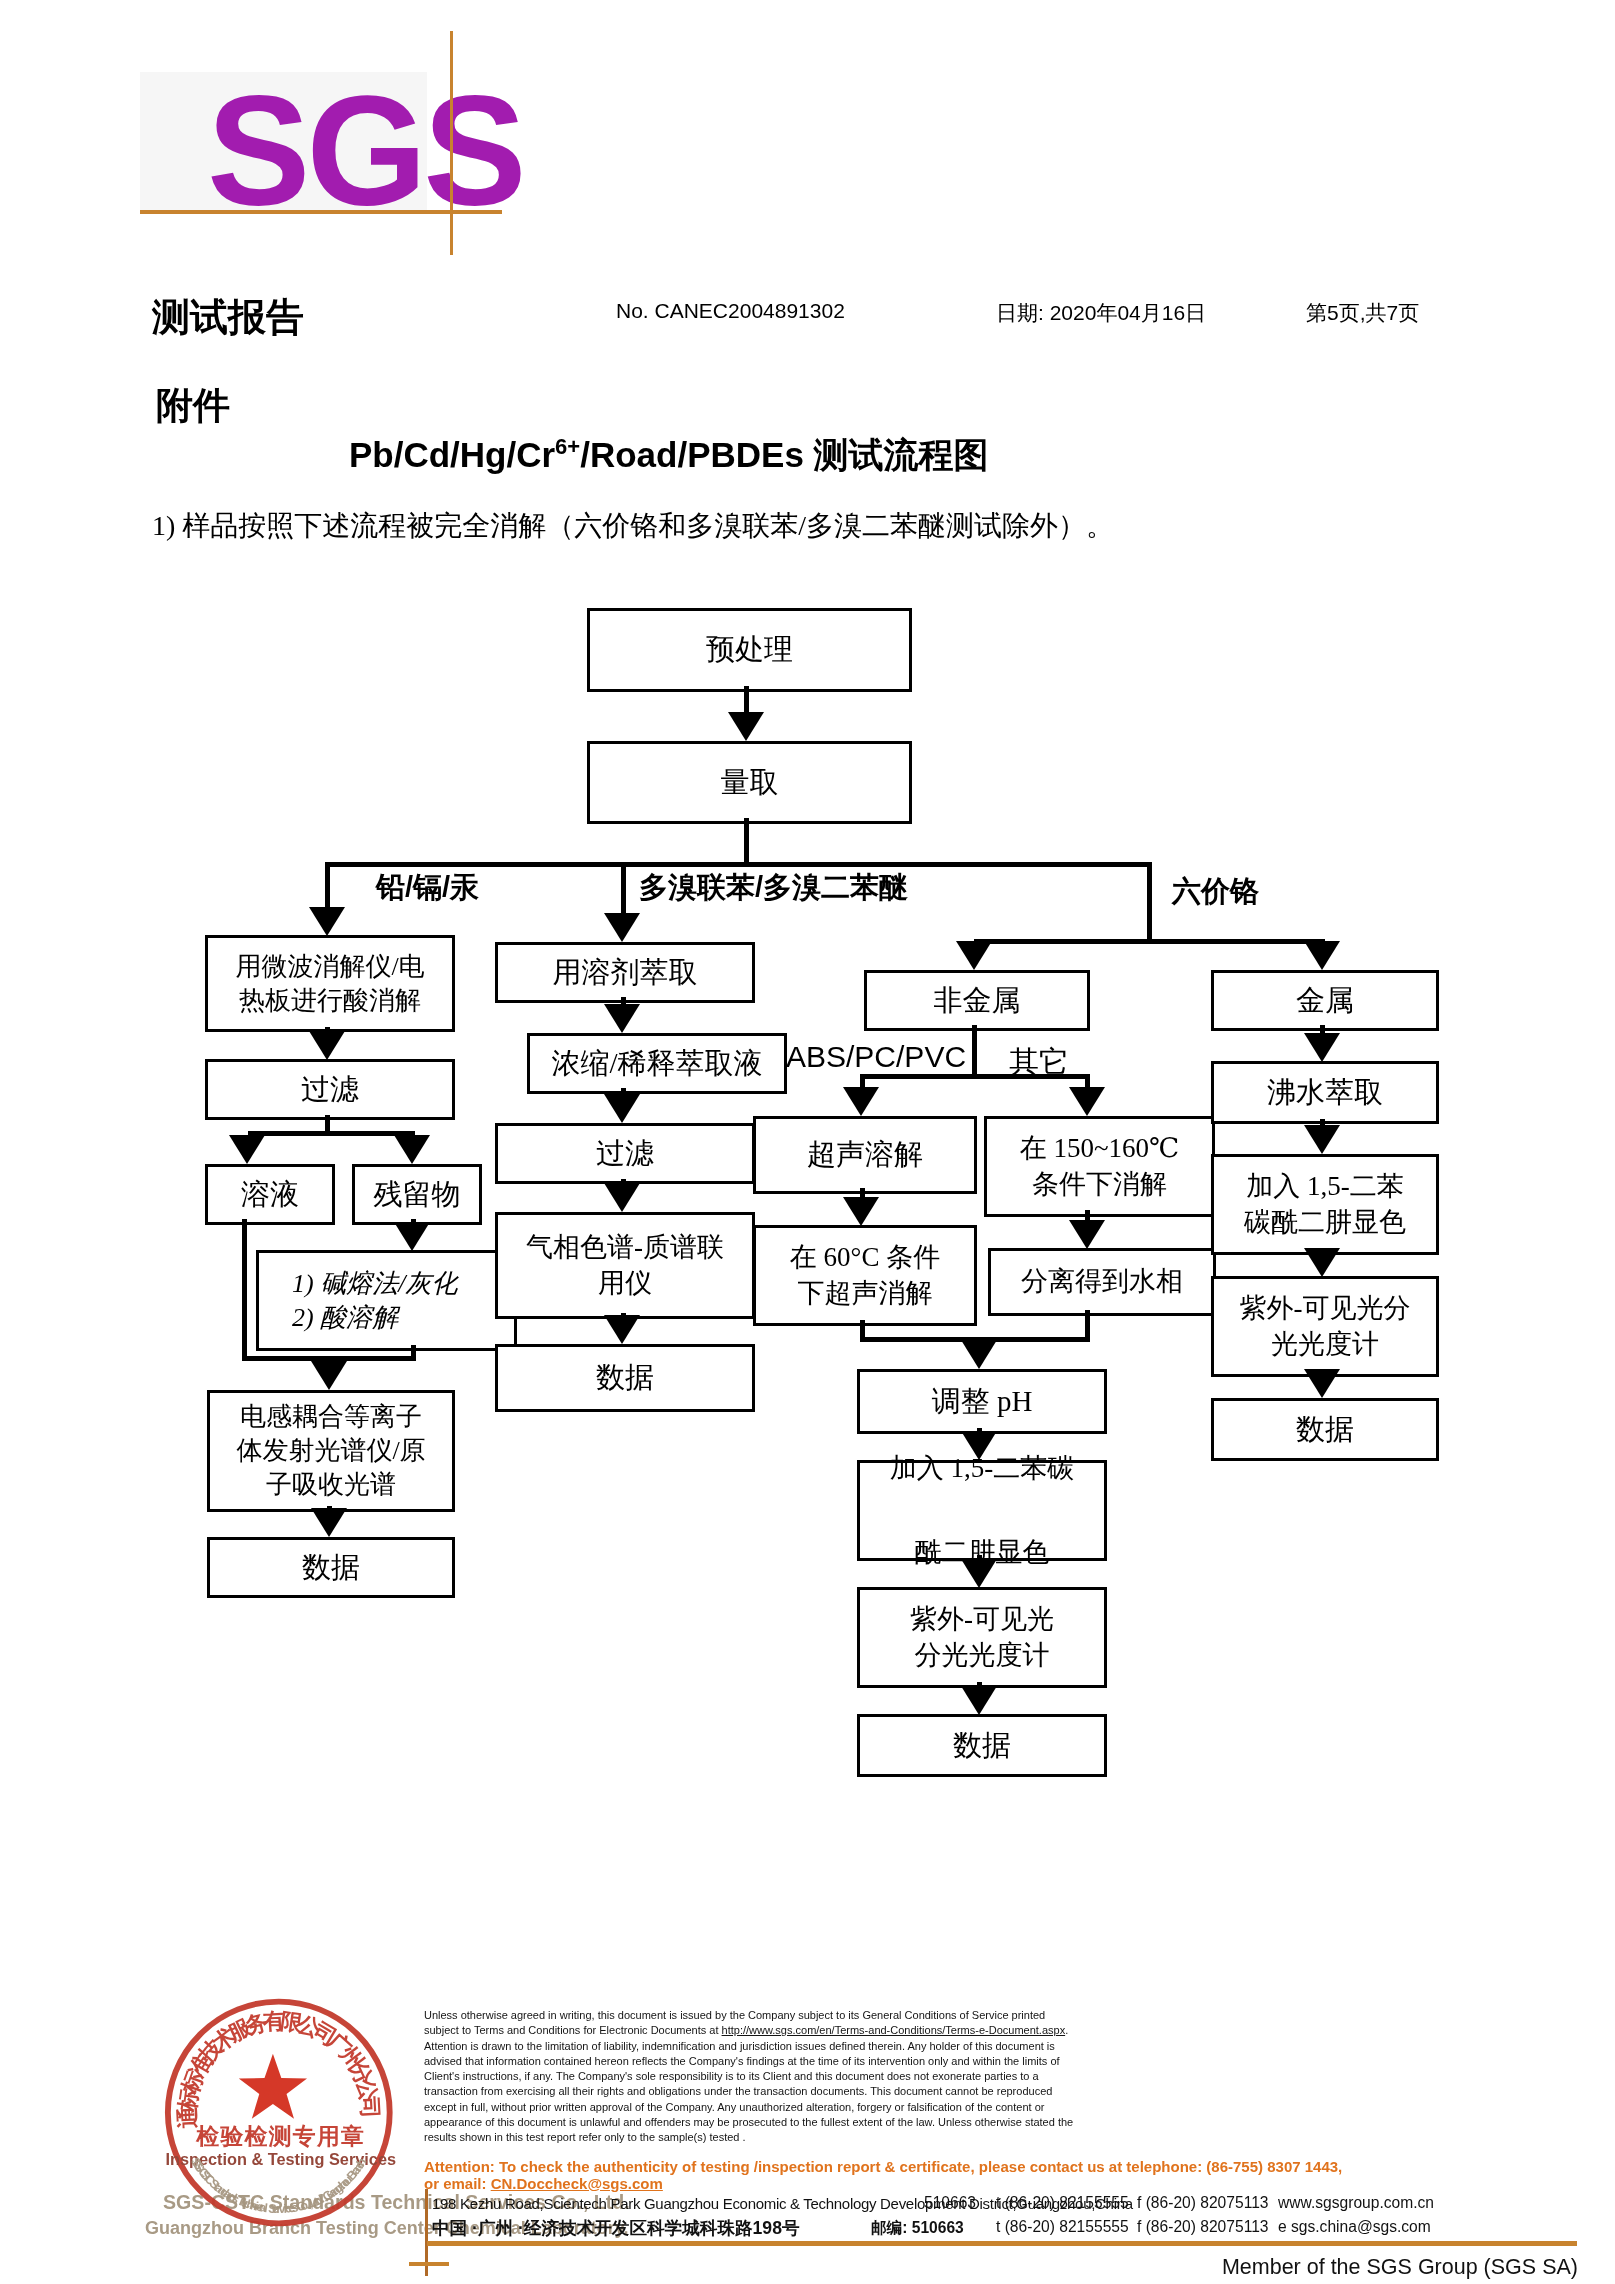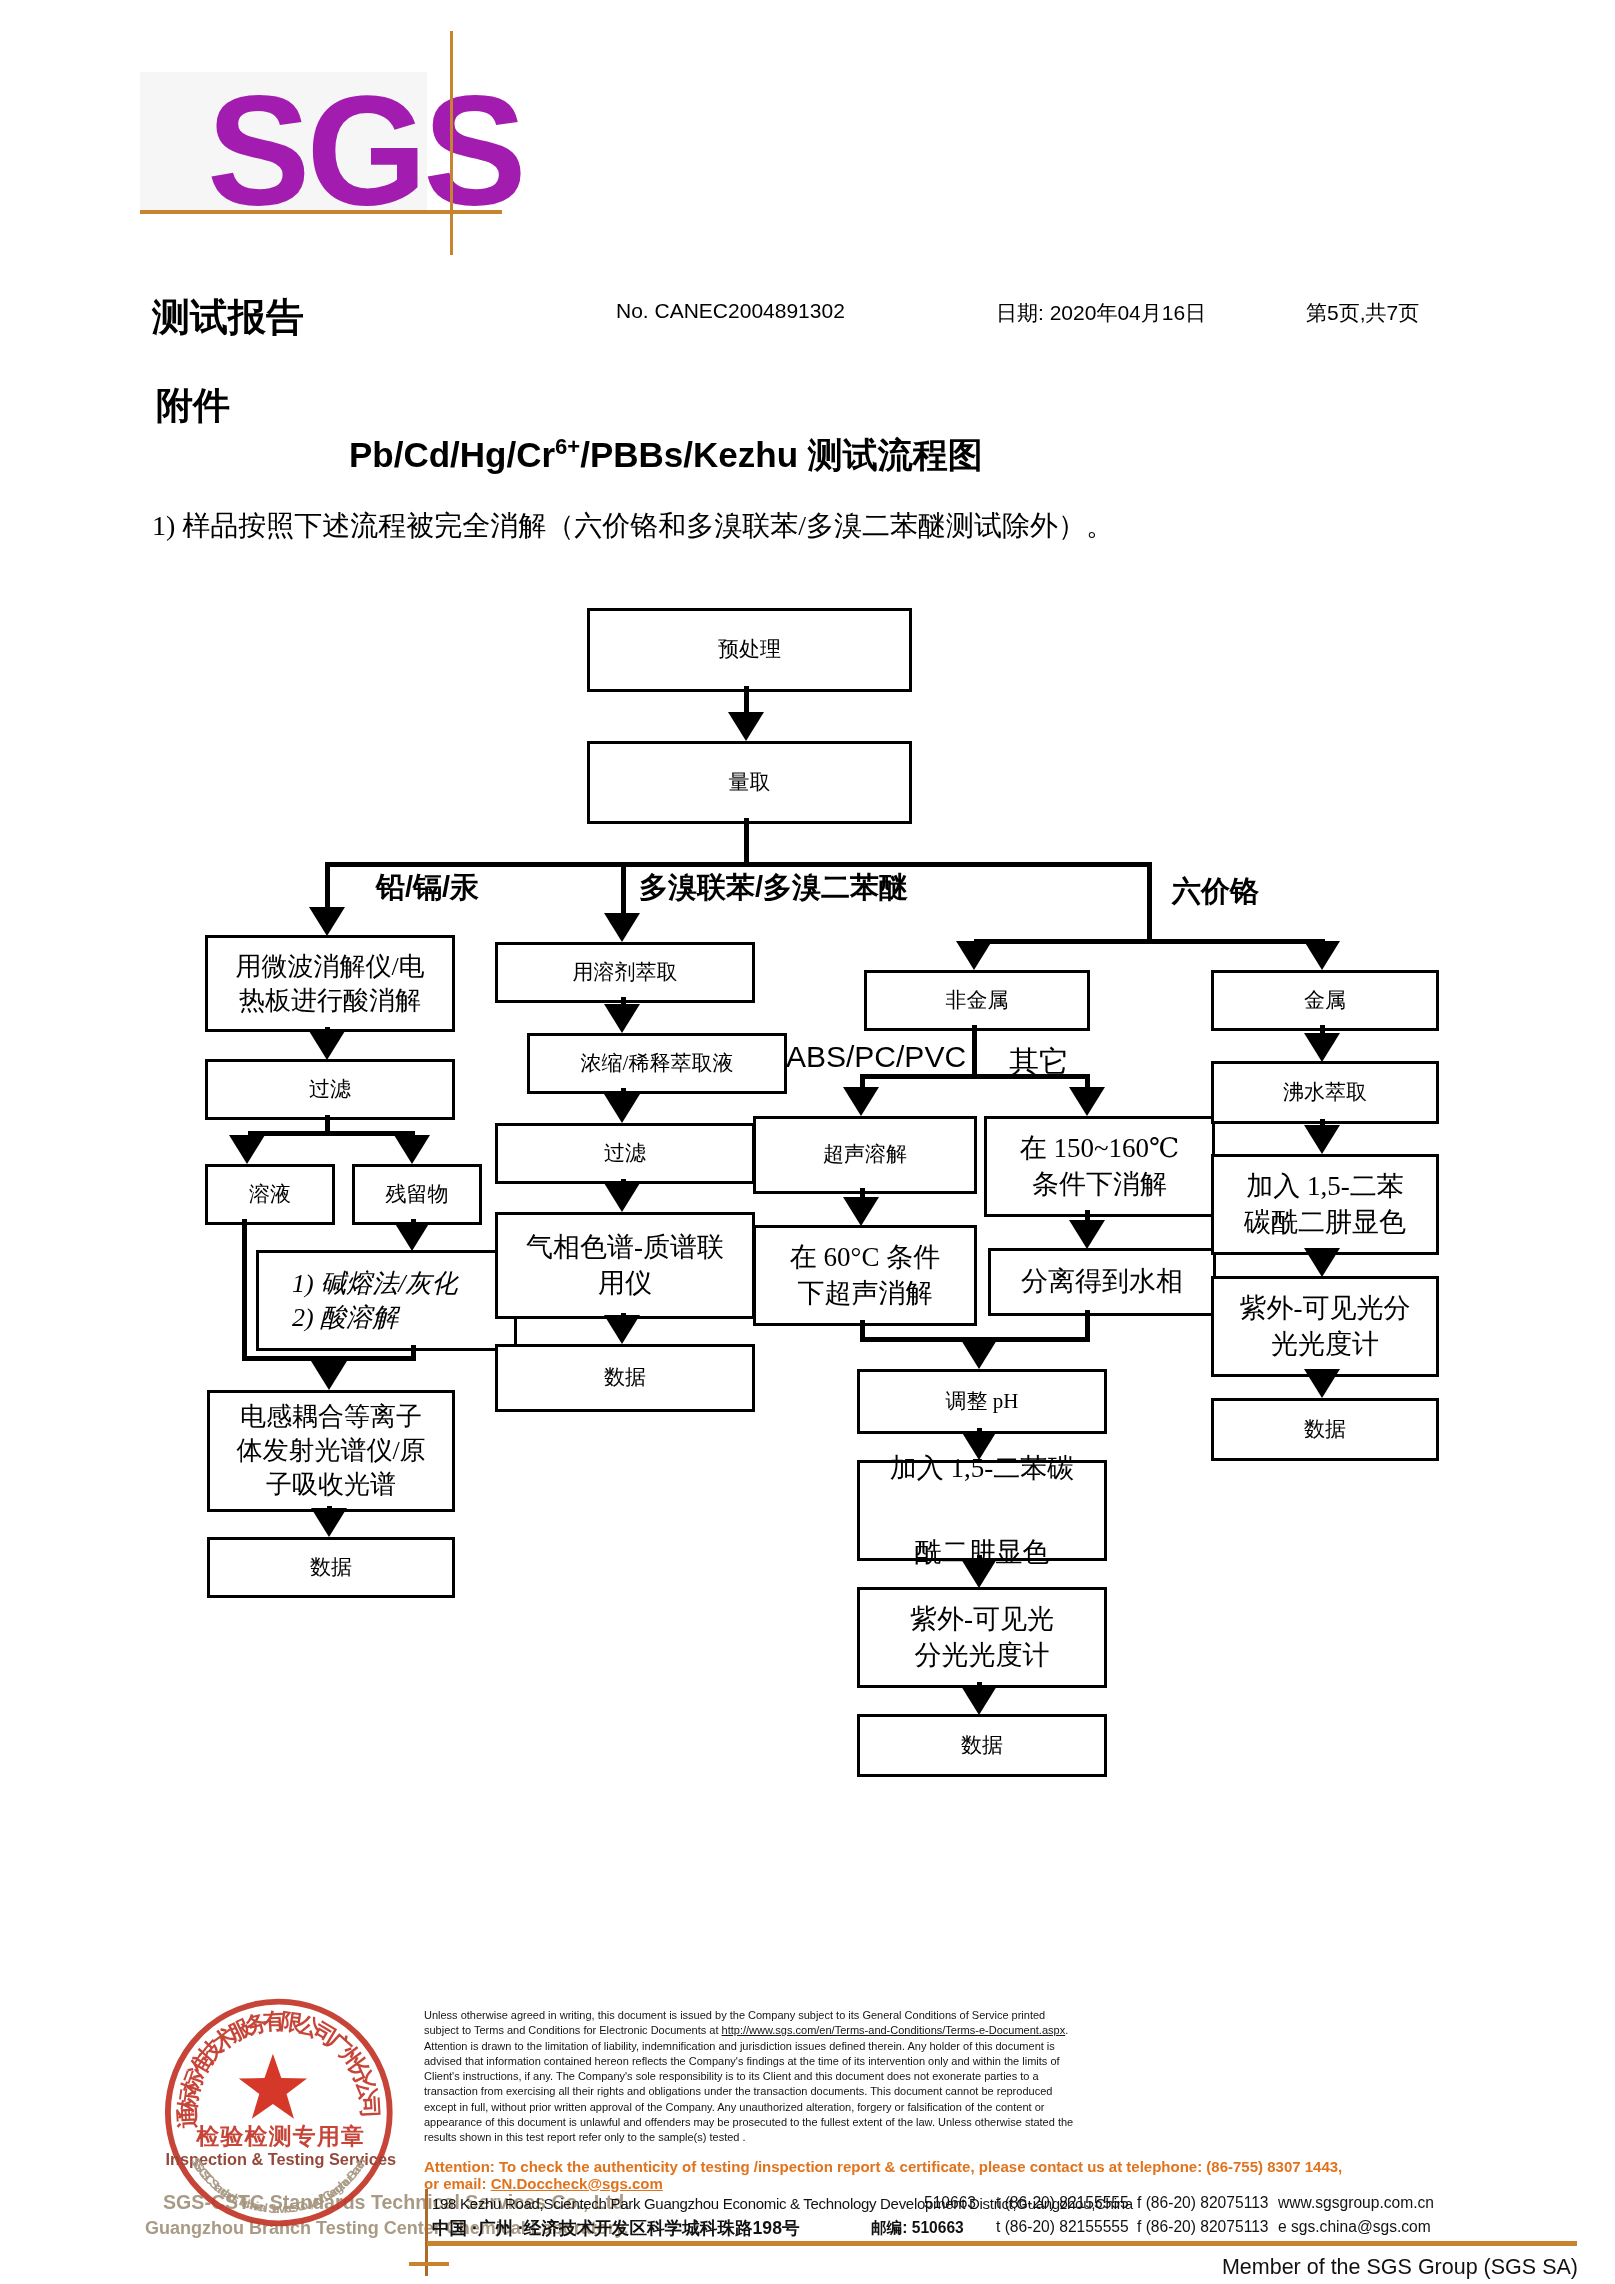--- a/index.html
+++ b/index.html
@@ -14,21 +14,21 @@
   .vline-orange{background:#c8832e;}
   .report-title{font-size:38px;font-weight:bold;}
   .hdr-txt{font-size:21px;}
   .attach{font-size:37px;font-weight:bold;}
   .flow-title{font-size:35px;font-weight:bold;}
   .flow-title sup{font-size:22px;}
   .note{font-size:28px;font-family:"Liberation Serif","DejaVu Serif",serif;}
   
   .fbox{position:absolute;border:3.3px solid #000;background:#fff;display:flex;flex-direction:column;
         align-items:center;justify-content:center;text-align:center;
-        font-family:"Liberation Serif","DejaVu Serif",serif;font-size:21px;line-height:1.3;}
+        font-family:"Liberation Serif","DejaVu Serif",serif;font-size:29px;line-height:1.3;}
   .fbox.small{font-size:27px;}
   .fbox.left{align-items:flex-start;padding-left:33px;text-align:left;}
   .blabel{position:absolute;font-weight:bold;font-size:29px;font-family:"Liberation Sans","DejaVu Sans",sans-serif;}
   .blabel.thin{font-weight:normal;font-size:30px;}
   .vl{position:absolute;width:4.6px;background:#000;}
   .hl{position:absolute;height:4.6px;background:#000;}
   .ah{position:absolute;width:0;height:0;border-left:18px solid transparent;
       border-right:18px solid transparent;border-top:29px solid #000;}
   
   .disc{font-size:11px;line-height:15.3px;color:#141414;text-align:justify;}
@@ -52,21 +52,21 @@
   <div class="abs hline-orange" style="left:140px;top:210px;width:362px;height:3.9px;"></div>
   <div class="abs vline-orange" style="left:450px;top:31px;width:3.3px;height:224px;"></div>
 
   <div class="abs report-title" style="left:152px;top:292px;">测试报告</div>
   <div class="abs hdr-txt" style="left:616px;top:299px;">No. CANEC2004891302</div>
   <div class="abs hdr-txt" style="left:996px;top:299px;">日期: 2020年04月16日</div>
   <div class="abs hdr-txt" style="left:1306px;top:299px;">第5页,共7页</div>
 
   <div class="abs attach" style="left:156px;top:381px;">附件</div>
   <div class="abs flow-title" style="left:349px;top:432px;">
-    <span>Pb/Cd/Hg/Cr</span><sup>6+</sup><span>/PBBs/Kezhu 测试流程图</span>
+    <span>Pb/Cd/Hg/Cr</span><sup>6+</sup><span>/Road/PBDEs 测试流程图</span>
   </div>
   <div class="abs note" style="left:152px;top:507px;">1) 样品按照下述流程被完全消解（六价铬和多溴联苯/多溴二苯醚测试除外）。</div>
 
   <div class="fbox" style="left:587px;top:608px;width:319px;height:78px;">
       <span>预处理</span>
     </div>
   <div class="fbox" style="left:587px;top:741px;width:319px;height:77px;">
       <span>量取</span>
     </div>
 

